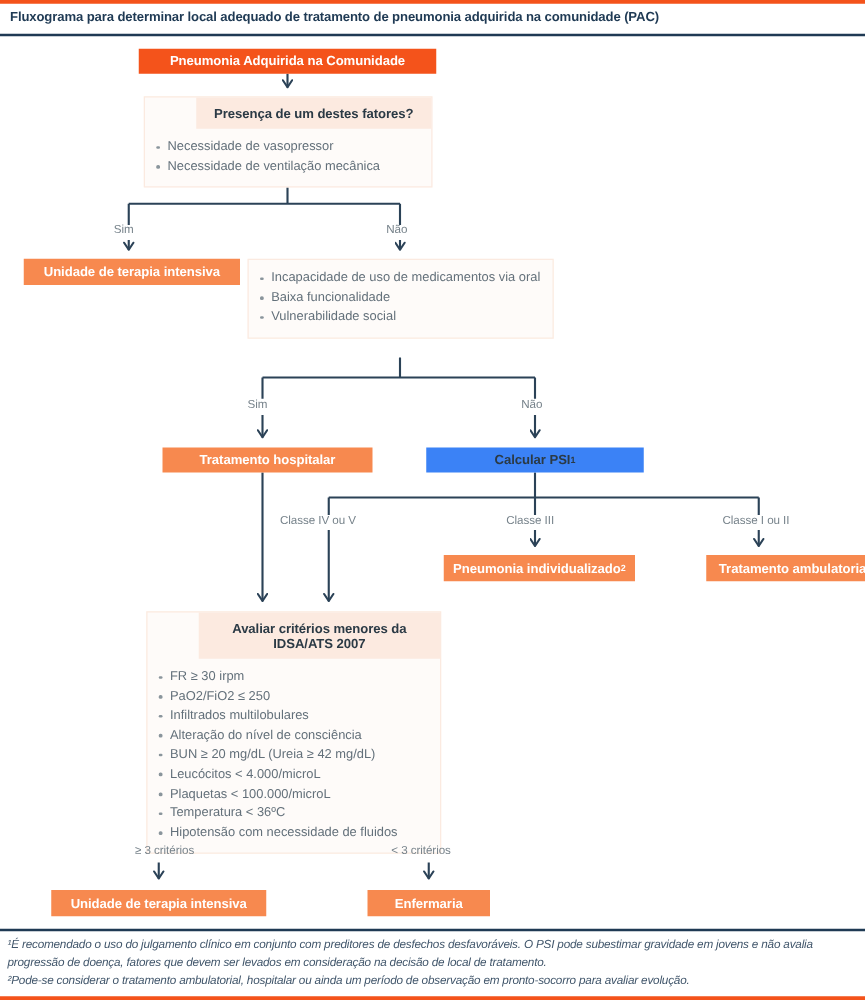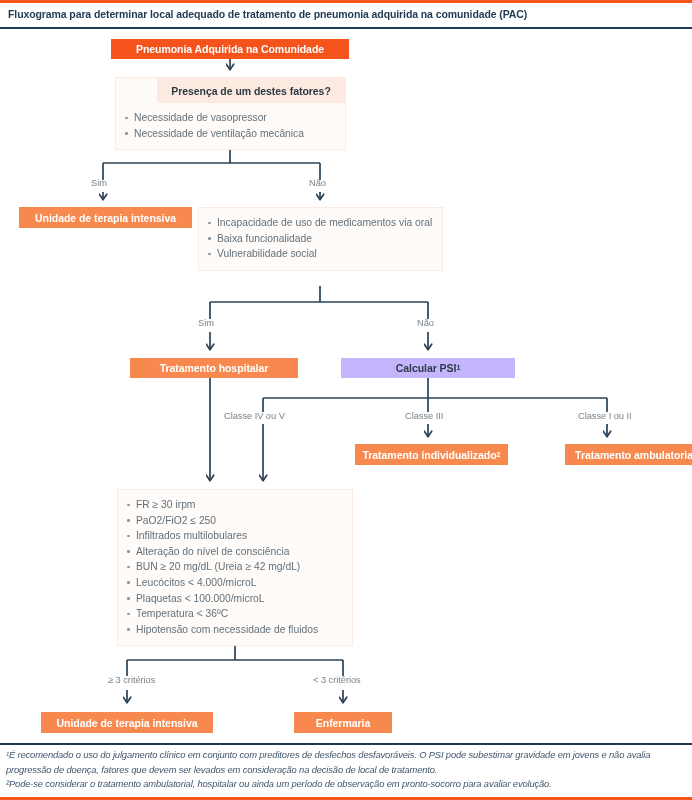--- a/index.html
+++ b/index.html
@@ -96,21 +96,21 @@
   .panel-body li:before {
     content: "";
     position: absolute;
     left: -9px; top: 6.5px;
     width: 2.6px; height: 2.6px;
     border-radius: 50%;
     background: #8A959C;
   }
 
   .plain-box {
-    background: #c4b5fd;
+    background: #3b82f6;
     display: flex; align-items: center; justify-content: center;
     color: #2B3A45;
     font-size: 10.5px;
     font-weight: bold;
     letter-spacing: -0.05px;
   }
 
   .edge-label {
     position: absolute;
     font-size: 9.3px;
@@ -233,29 +233,30 @@
   <div class="node plain-box" style="left:341px; top:358px; width:174px; height:20px;">
     <span>Calcular PSI</span>
       <sup>1</sup>
   </div>
 
   <div class="edge-label" style="left:224px; top:411px;">Classe IV ou V</div>
   <div class="edge-label" style="left:405px; top:411px;">Classe III</div>
   <div class="edge-label" style="left:578px; top:411px;">Classe I ou II</div>
 
   <div class="node pill soft" style="left:355px; top:444px; width:153px; height:21px;">
-    <span>Tratamento individualizado</span>
+    <span>Pneumonia individualizado</span>
       <sup>2</sup>
   </div>
 
   <div class="node pill soft" style="left:537px; top:444px; width:141px; height:21px;margin-left:28px;">
     <span>Tratamento ambulatorial</span>
   </div>
 
   <div class="node panel" style="left:117px; top:489px; width:236px;">
+    <div class="panel-head">Avaliar critérios menores da IDSA/ATS 2007</div>
     <ul class="panel-body">
       <li>FR ≥ 30 irpm</li>
       <li>PaO2/FiO2 ≤ 250</li>
       <li>Infiltrados multilobulares</li>
       <li>Alteração do nível de consciência</li>
       <li>BUN ≥ 20 mg/dL (Ureia ≥ 42 mg/dL)</li>
       <li>Leucócitos &lt; 4.000/microL</li>
       <li>Plaquetas &lt; 100.000/microL</li>
       <li>Temperatura &lt; 36ºC</li>
       <li>Hipotensão com necessidade de fluidos</li>

